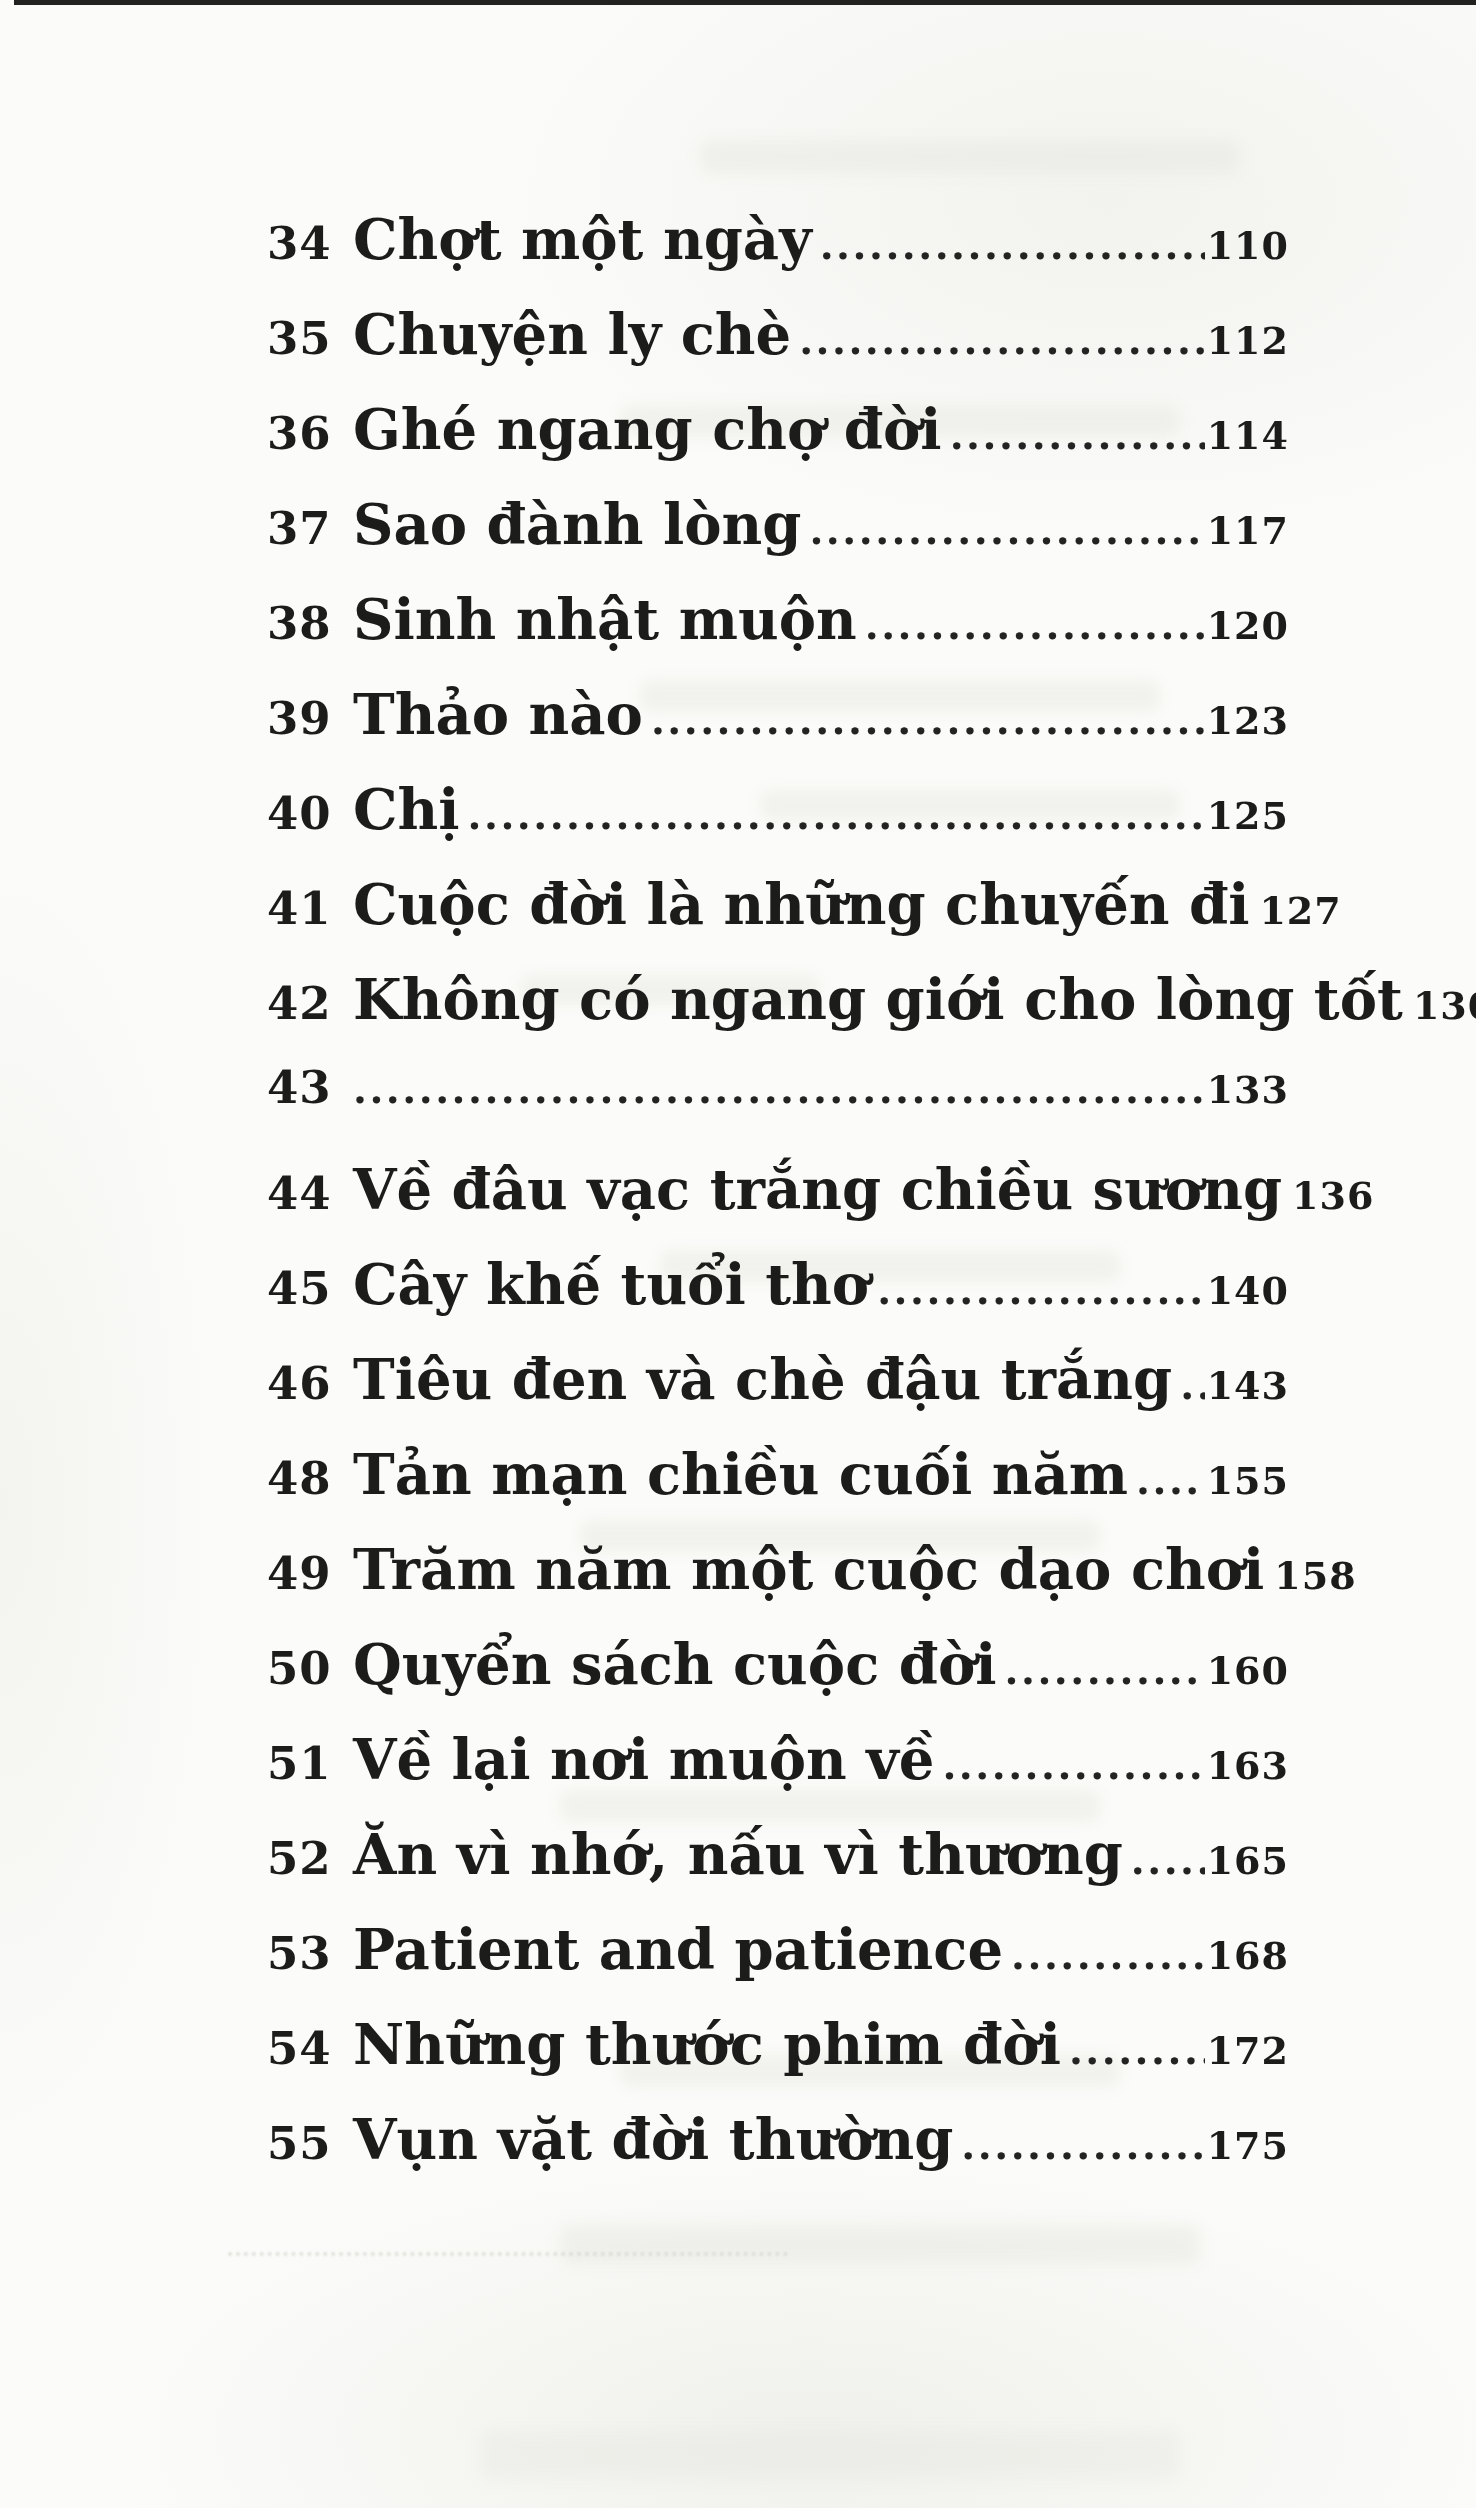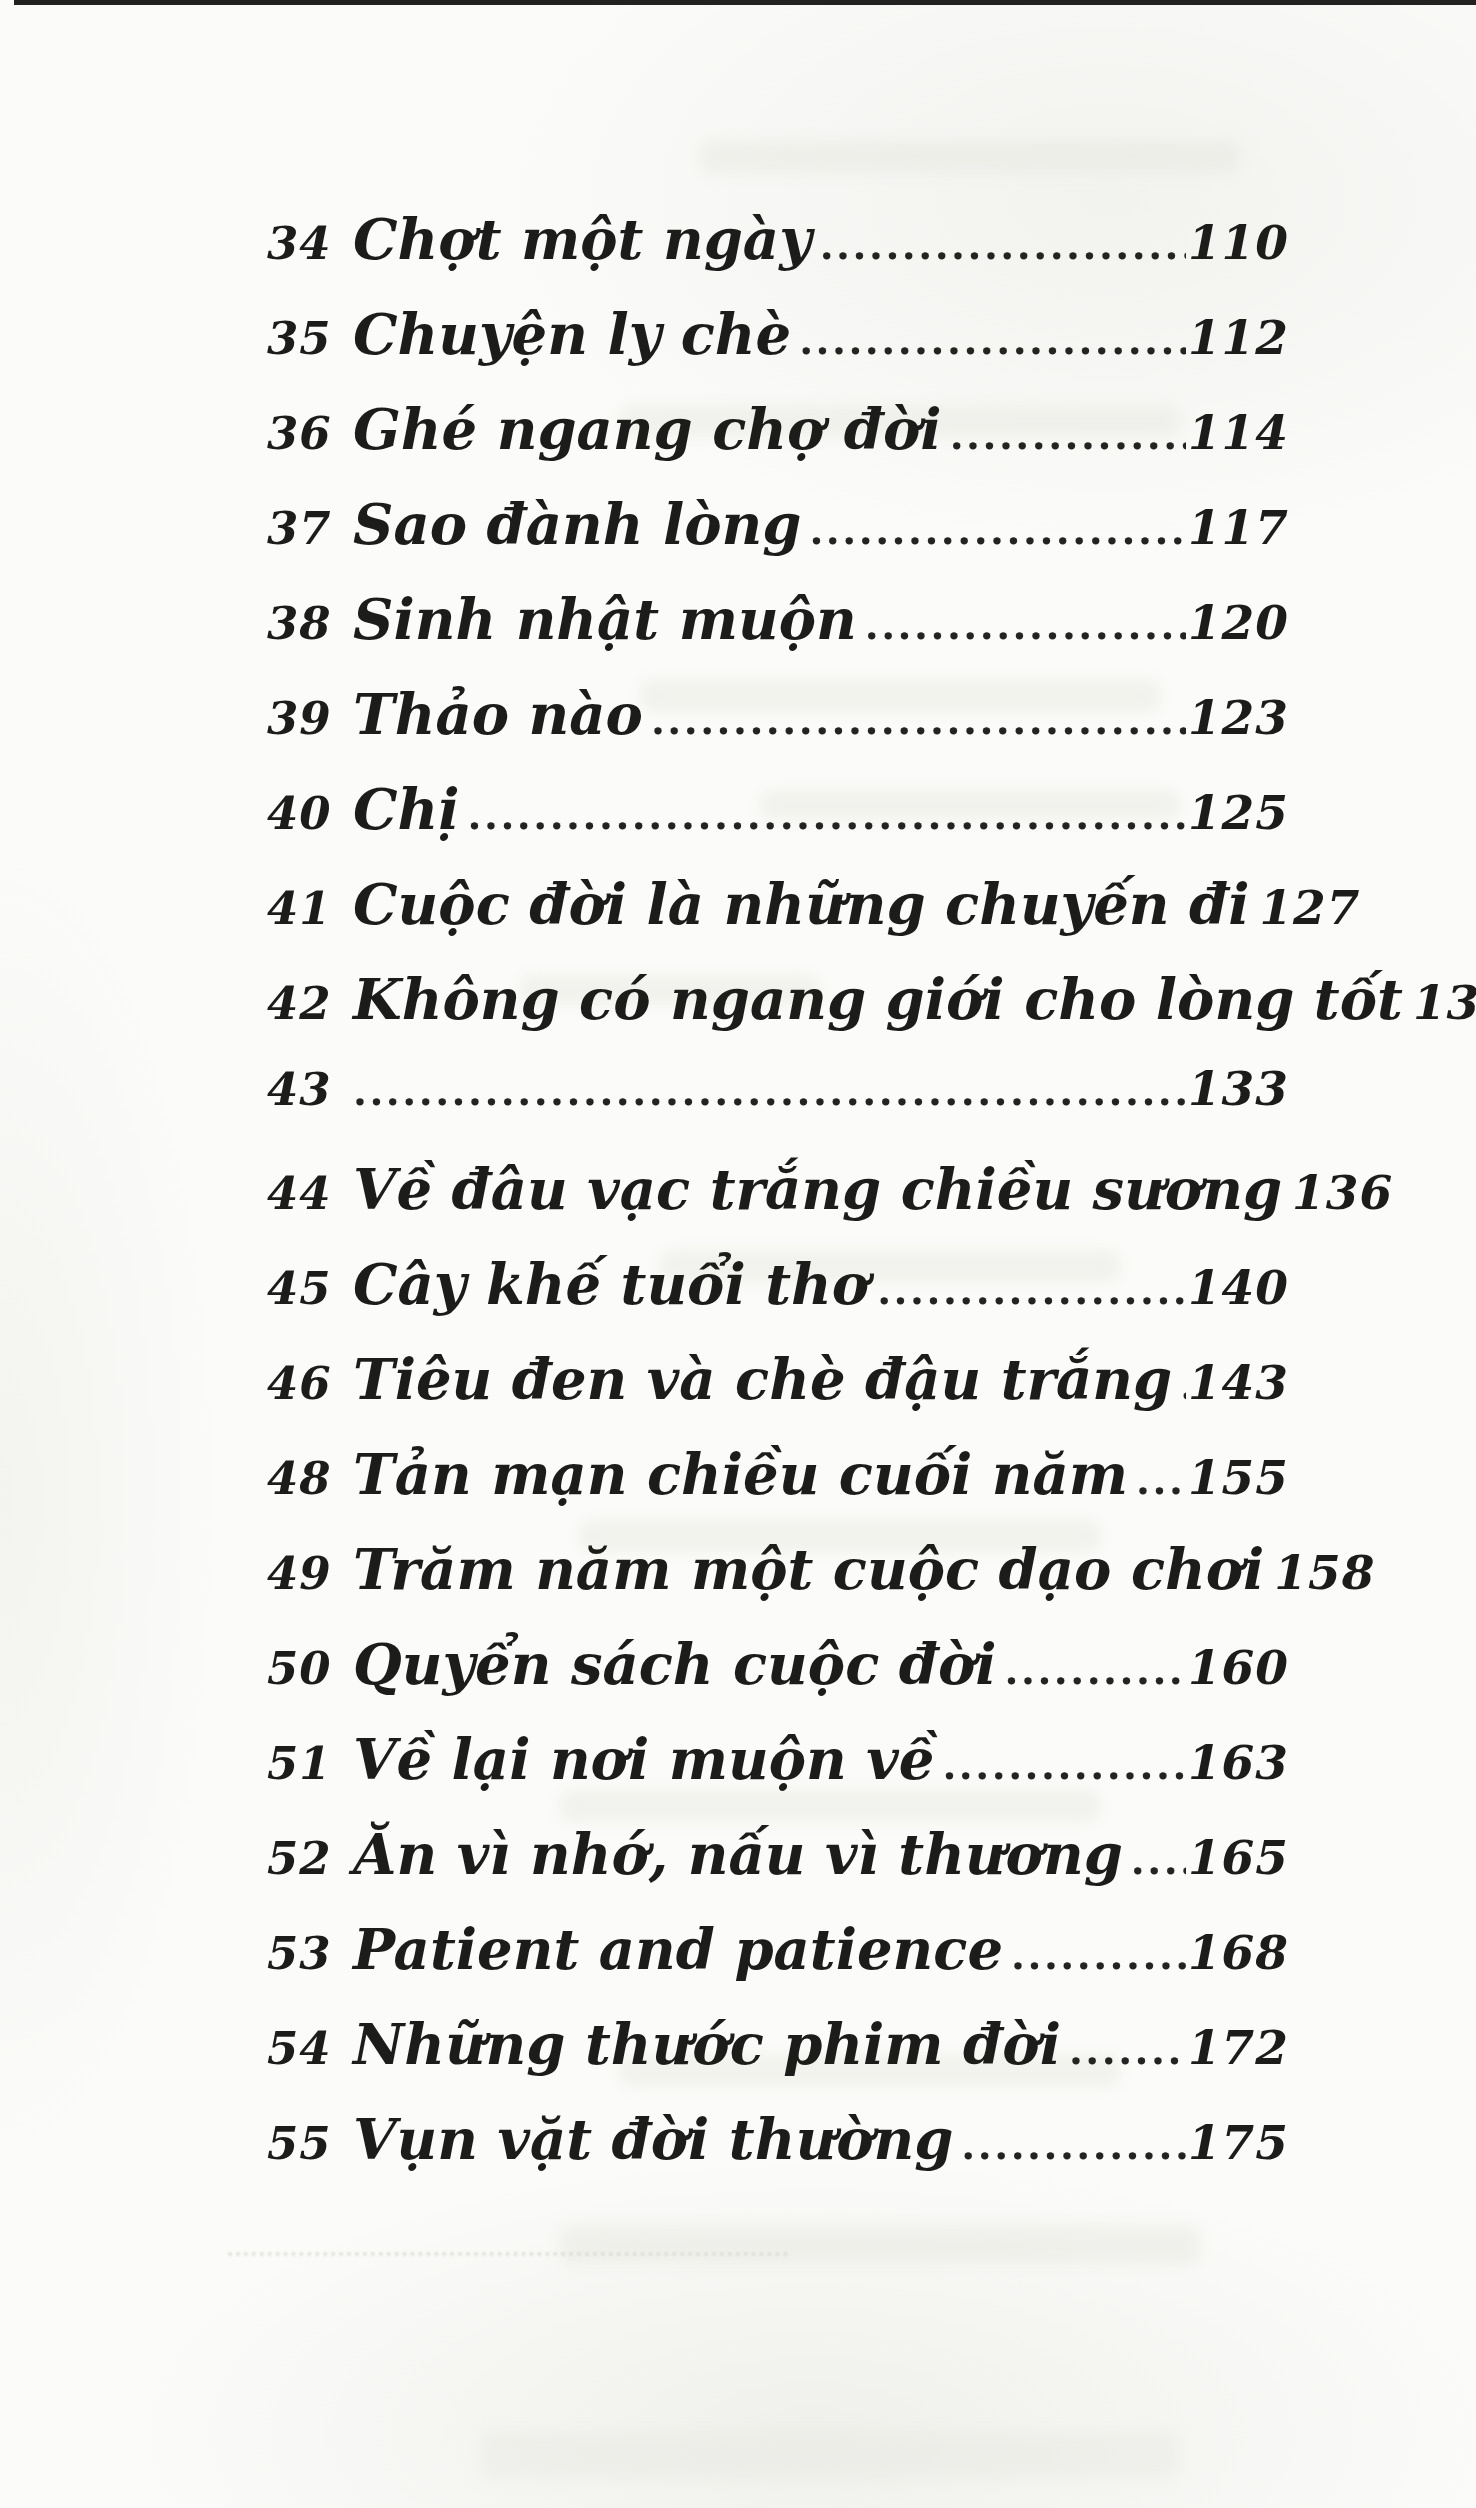--- a/index.html
+++ b/index.html
@@ -38,21 +38,20 @@
   .toc {
     position: absolute;
     top: 206px;
     left: 267px;
     width: 1022px;
   }
   .row {
     display: flex;
     align-items: baseline;
     height: 95px;
-    font-style: italic;
     font-weight: 700;
     white-space: nowrap;
   }
   .num {
     flex: 0 0 86px;
     font-size: 45px;
     letter-spacing: 1px;
   }
   .title {
     flex: 0 0 auto;
@@ -68,21 +67,21 @@
     font-weight: 700;
     letter-spacing: 2.5px;
     color: #232321;
     margin-right: 2px;
   }
   .leader::after {
     content: "..............................................................................................................";
   }
   .page-num {
     flex: 0 0 auto;
-    font-size: 47px;
+    font-size: 38px;
     letter-spacing: 1px;
     text-align: right;
   }
   
   .ghost {
     position: absolute;
     background: #e7e7e1;
     opacity: 0.5;
     filter: blur(7px);
     border-radius: 10px;

